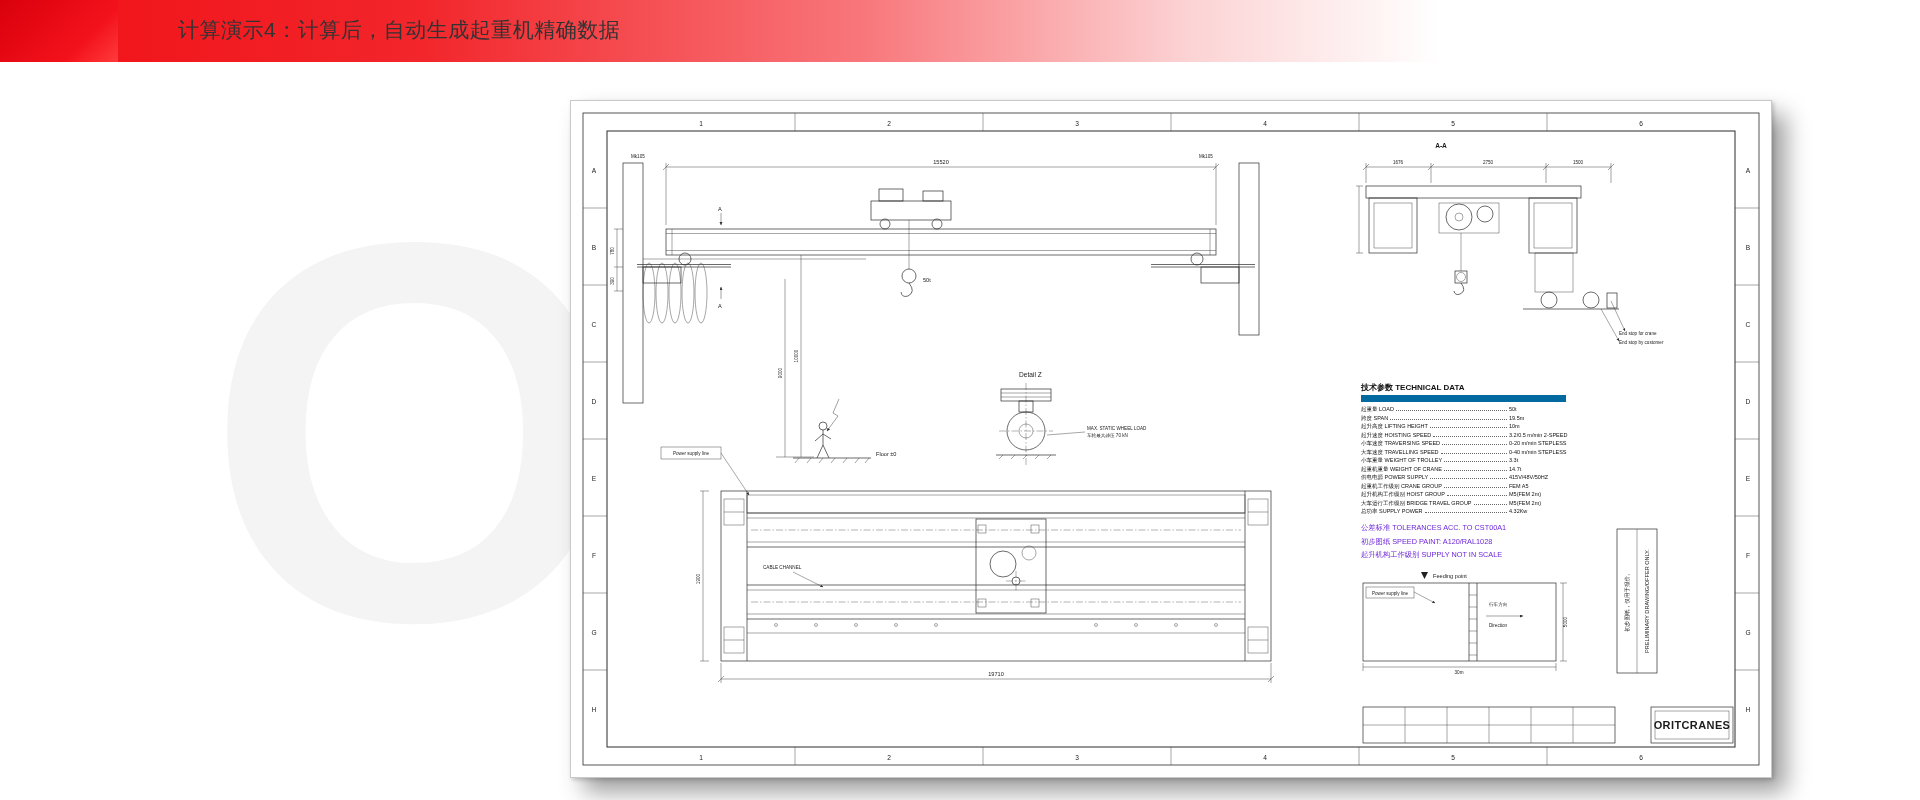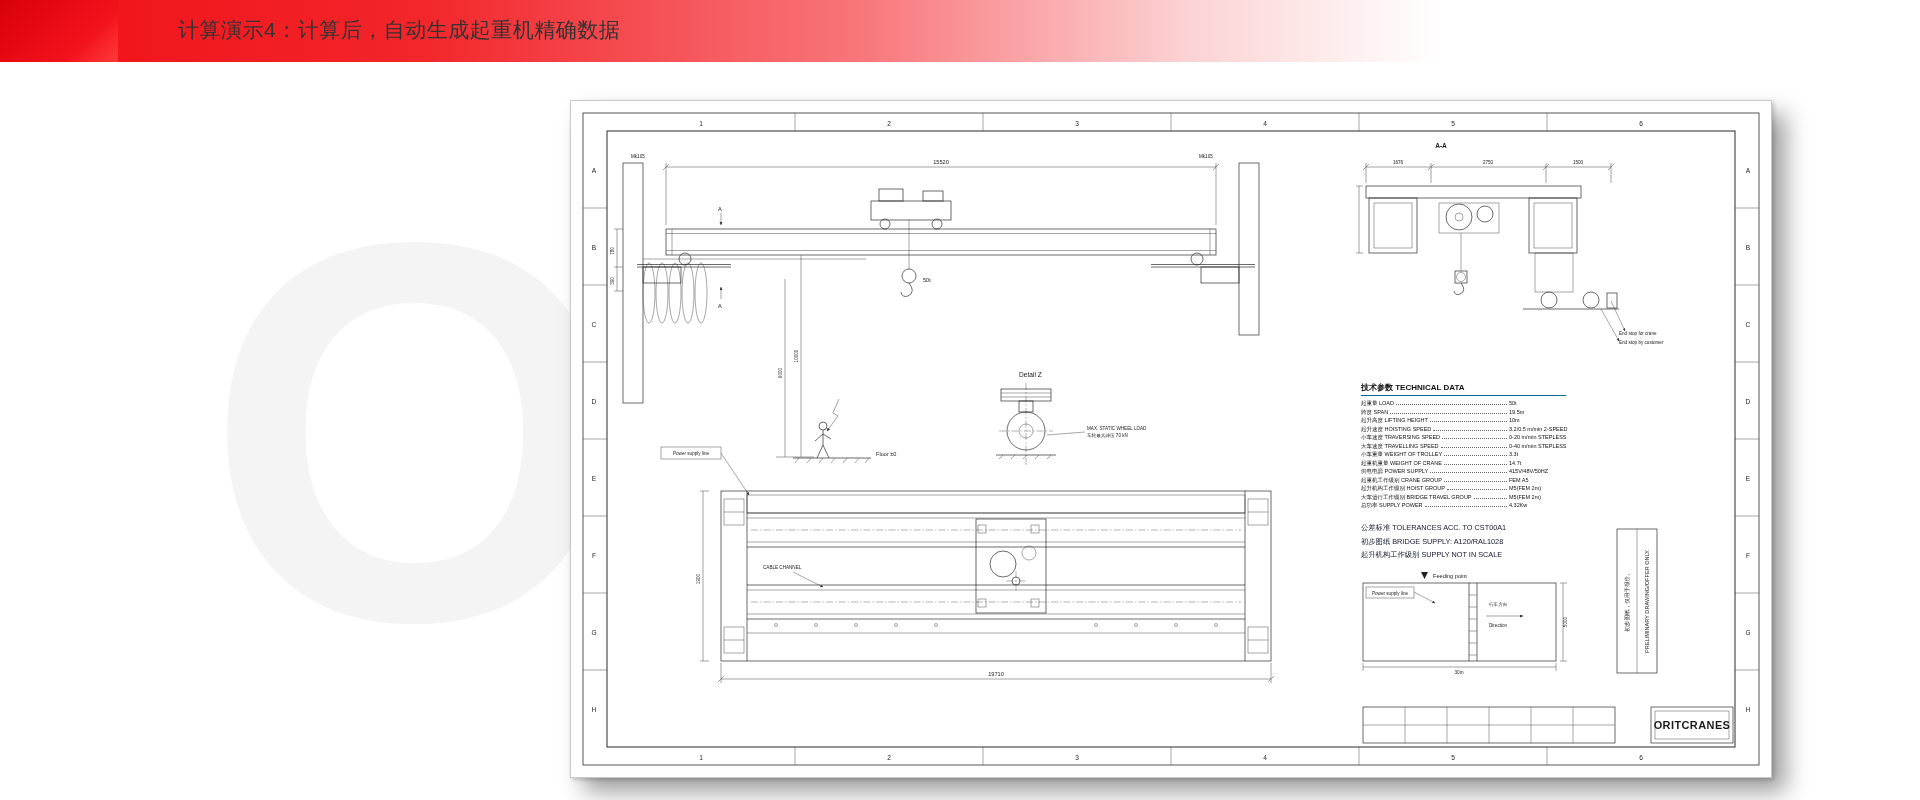--- a/index.html
+++ b/index.html
@@ -41,26 +41,26 @@
   .lt{stroke:#3a3a3a;stroke-width:0.45;fill:none;}
   .dim{stroke:#444;stroke-width:0.5;fill:none;}
   .cl{stroke:#555;stroke-width:0.45;fill:none;stroke-dasharray:7 2 1.5 2;}
   text{fill:#1b1b1b;}
   .t4{font-size:4.6px;}
   .t5{font-size:5.6px;}
   .t6{font-size:6.6px;}
   .logo{font-size:11px;font-weight:800;letter-spacing:0.4px;}
   
   .tech{position:absolute;left:790px;top:281px;width:260px;color:#111;z-index:4;}
-  .tech-title{font-size:8px;font-weight:bold;border-bottom:1px solid #0369a1;
+  .tech-title{font-size:8px;font-weight:bold;border-bottom:7px solid #0369a1;
     padding-bottom:2px;width:205px;margin-bottom:3px;white-space:nowrap;}
   .td-row{display:flex;align-items:baseline;font-size:5.5px;line-height:8.5px;white-space:nowrap;}
   .td-dots{flex:1;border-bottom:1px dotted #666;margin:0 2px 1.5px 2px;min-width:8px;}
   .td-val{width:112px;}
-  .notes{position:absolute;left:790px;top:420px;width:270px;color:#0f172a;z-index:4;}
+  .notes{position:absolute;left:790px;top:420px;width:270px;color:#6d28d9;z-index:4;}
   .note-line{font-size:7.3px;line-height:13.5px;white-space:nowrap;}
 </style>
 </head>
 <body>
 
 <div class="banner">
   <div class="banner-accent"></div>
   <span class="banner-title">计算演示4：计算后，自动生成起重机精确数据</span>
 </div>
 
@@ -428,17 +428,17 @@
       </div>
   <div class="td-row">
         <span class="td-label"><span>总功率</span> <span>SUPPLY POWER</span></span>
         <span class="td-dots"></span>
         <span class="td-val">4.32Kw</span>
       </div>
 </div>
 
 <div class="notes">
   <div class="note-line"><span>公差标准</span> <span>TOLERANCES ACC. TO CST00A1</span></div>
-  <div class="note-line"><span>初步图纸</span> <span>BRIDGE SUPPLY:  A120/RAL1028</span></div>
+  <div class="note-line"><span>初步图纸</span> <span>SPEED PAINT:  A120/RAL1028</span></div>
   <div class="note-line"><span>起升机构工作级别</span> <span>SUPPLY NOT IN SCALE</span></div>
 </div>
 
 </div>
 
 </body></html>

